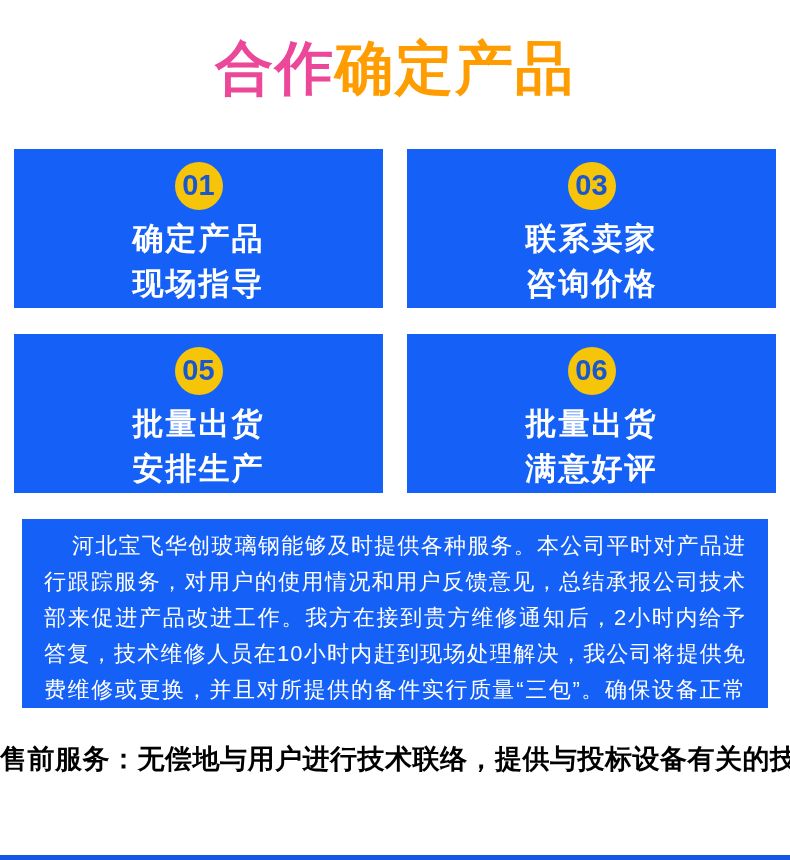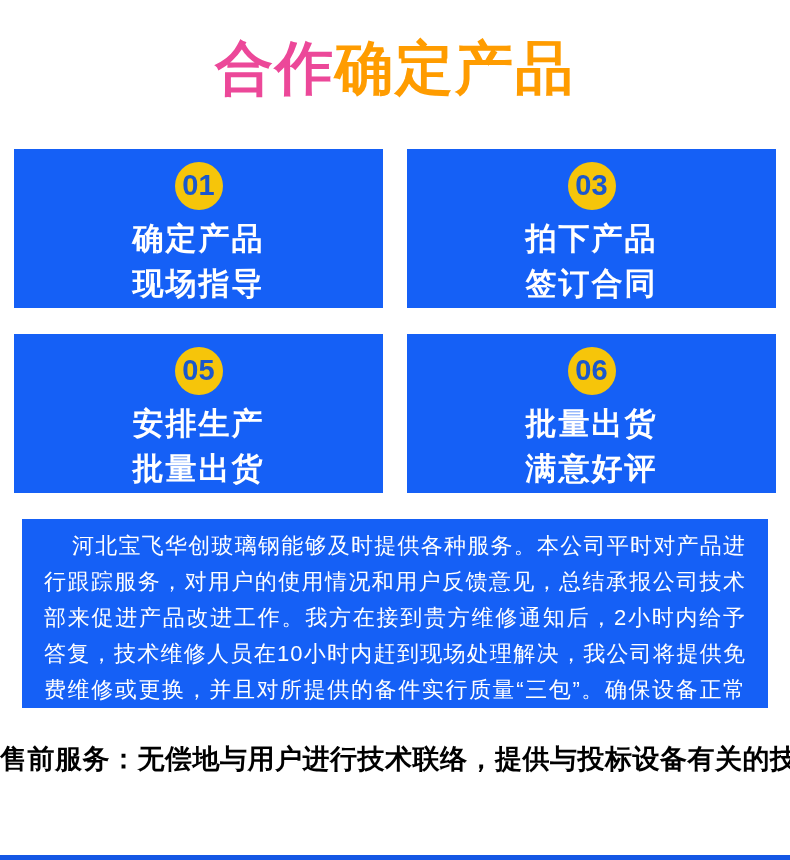--- a/index.html
+++ b/index.html
@@ -129,31 +129,31 @@
       </div>
       <div class="step-line">确定产品</div>
       <div class="step-line">现场指导</div>
     </div>
 
 
     <div class="step-card">
       <div class="step-badge">
         <span>03</span>
       </div>
-      <div class="step-line">拍下产品</div>
-      <div class="step-line">签订合同</div>
+      <div class="step-line">联系卖家</div>
+      <div class="step-line">咨询价格</div>
     </div>
 
 
     <div class="step-card">
       <div class="step-badge">
         <span>05</span>
       </div>
+      <div class="step-line">批量出货</div>
       <div class="step-line">安排生产</div>
-      <div class="step-line">批量出货</div>
     </div>
 
     <div class="step-card">
       <div class="step-badge">
         <span>06</span>
       </div>
       <div class="step-line">批量出货</div>
       <div class="step-line">满意好评</div>
     </div>
 

